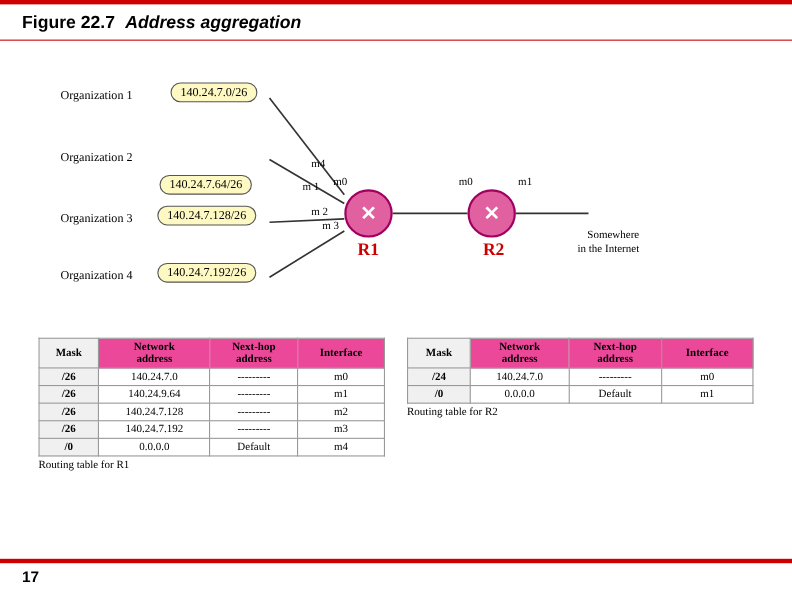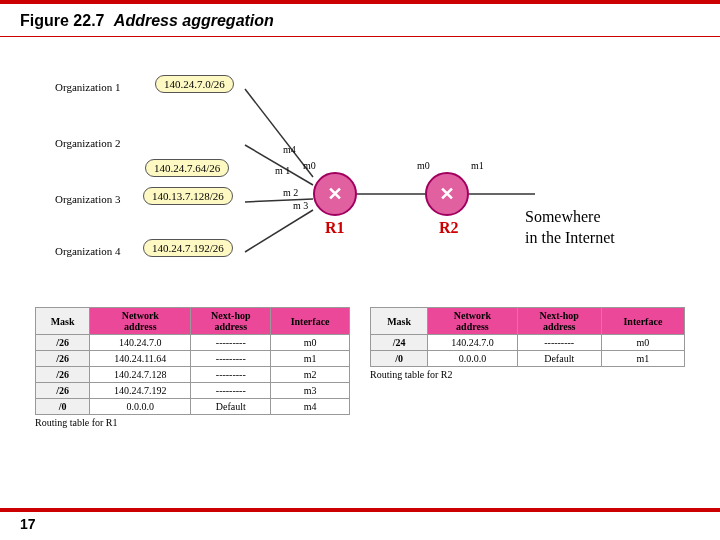--- a/index.html
+++ b/index.html
@@ -135,22 +135,22 @@
     .routing-table td:first-child {
       background: #f0f0f0;
       font-weight: bold;
     }
     .table-caption {
       font-size: 10px;
       margin-top: 2px;
     }
     .somewhere-label {
       position: absolute;
-      font-size: 16px;
-      text-align: left;
+      font-size: 10px;
+      text-align: right;
       line-height: 1.3;
     }
   </style>
 </head>
 <body>
 
 <div class="top-bar"></div>
 
 <div class="title-area">
   <span class="fig">Figure 22.7</span>
@@ -175,21 +175,21 @@
       <line x1="434" y1="157" x2="500" y2="157" stroke="#333" stroke-width="1.5"></line>
     </svg>
 
     <div class="org-label" style="top:44px; left:20px;">Organization 1</div>
     <div class="network-box" style="top:38px; left:120px;">140.24.7.0/26</div>
 
     <div class="org-label" style="top:100px; left:20px;">Organization 2</div>
     <div class="network-box" style="top:94px; left:110px;margin-top:28px;">140.24.7.64/26</div>
 
     <div class="org-label" style="top:156px; left:20px;">Organization 3</div>
-    <div class="network-box" style="top:150px; left:108px;">140.13.7.128/26</div>
+    <div class="network-box" style="top:150px; left:108px;">140.24.7.128/26</div>
 
     <div class="org-label" style="top:208px; left:20px;">Organization 4</div>
     <div class="network-box" style="top:202px; left:108px;">140.24.7.192/26</div>
 
     <div class="router" style="top:135px; left:278px;">
       <span class="router-x">✕</span>
     </div>
     <div class="router-label" style="top:182px; left:290px;">R1</div>
 
     <div class="iface-label" style="top:123px; left:268px;">m0</div>
@@ -224,21 +224,21 @@
         </thead>
         <tbody id="r1-tbody">
         <tr>
               <td>/26</td>
               <td>140.24.7.0</td>
               <td>---------</td>
               <td>m0</td>
             </tr>
             <tr>
               <td>/26</td>
-              <td>140.24.11.64</td>
+              <td>140.24.9.64</td>
               <td>---------</td>
               <td>m1</td>
             </tr>
             <tr>
               <td>/26</td>
               <td>140.24.7.128</td>
               <td>---------</td>
               <td>m2</td>
             </tr>
             <tr>

